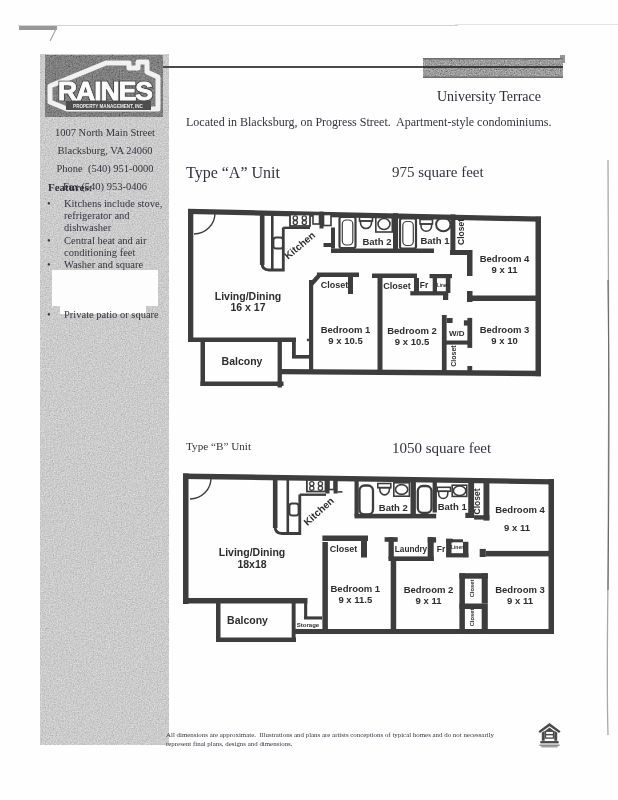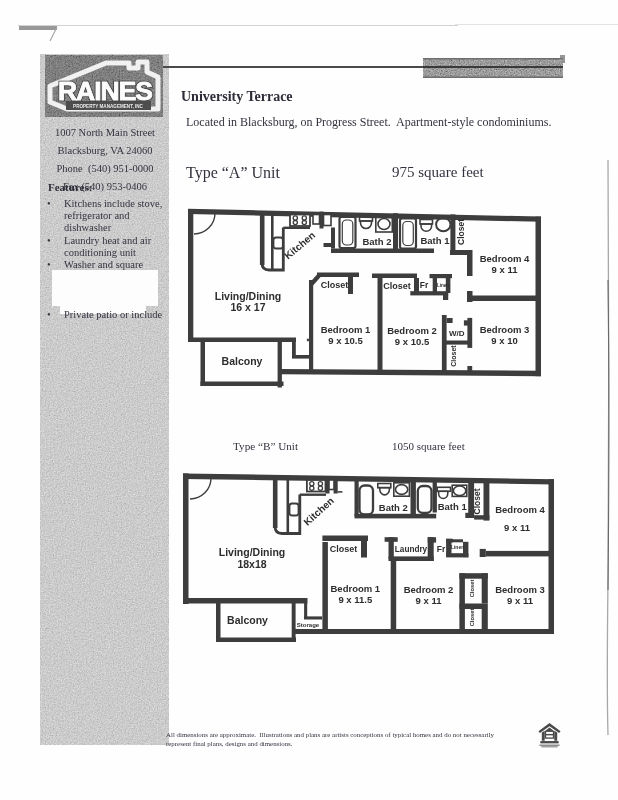--- a/index.html
+++ b/index.html
@@ -79,55 +79,55 @@
 <div class="abs ser" style="left:48px;top:180.5px;width:120px;text-align:left;font-size:11px;font-weight:bold;color:#2e2e3a;">Features:</div>
 <div class="abs ser" style="left:47px;top:198px;width:118px;font-size:10.5px;line-height:12.2px;color:#33333f;">
 <table style="border-collapse:collapse;font-size:10.5px;line-height:12.2px;color:#33333f;">
       <tbody>
         <tr>
 <td style="vertical-align:top;width:17px;padding:0">•</td>
 <td style="padding:0">Kitchens include stove, refrigerator and dishwasher</td>
         </tr>
 <tr>
           <td style="vertical-align:top;padding:0">•</td>
-          <td style="padding:0">Laundry heat and air conditioning unit</td>
+          <td style="padding:0">Central heat and air conditioning feet</td>
         </tr>
 <tr>
           <td style="vertical-align:top;padding:0">•</td>
           <td style="padding:0">Washer and square</td>
         </tr>
 </tbody>
     </table>
 <div style="height:38px"></div>
 <table style="border-collapse:collapse;font-size:10.5px;line-height:12.2px;color:#33333f;">
       <tbody>
         <tr>
 <td style="vertical-align:top;width:17px;padding:0">•</td>
-<td style="padding:0">Private patio or include</td>
+<td style="padding:0">Private patio or square</td>
         </tr>
       </tbody>
     </table>
 </div>
 
 <div class="abs" style="left:163px;top:66px;width:398px;height:1.7px;background:#4a4a4a"></div>
 <svg class="abs" style="left:423px;top:58px" width="140" height="20">
   <rect x="0" y="0" width="140" height="20" filter="url(#grainb)"></rect>
   <rect x="0" y="0" width="140" height="1.5" fill="#6e6e6e"></rect>
   <rect x="0" y="18.5" width="140" height="1.5" fill="#6e6e6e"></rect>
 </svg>
 <div class="abs" style="left:423px;top:66px;width:140px;height:1.8px;background:#3a3a3a"></div>
 
-<div class="abs ser" style="left:181px;top:89px;width:360px;text-align:left;font-size:14px;font-weight:bold;color:#2c2c38;">University Terrace</div>
+<div class="abs ser" style="left:181px;top:89px;width:360px;text-align:right;font-size:14px;font-weight:normal;color:#2c2c38;">University Terrace</div>
 <div class="abs ser" style="left:186px;top:114.5px;font-size:12px;color:#33333f;">Located in Blacksburg, on Progress Street.&nbsp; Apartment-style condominiums.</div>
 
 <div class="abs ser" style="left:186px;top:164px;font-size:16px;color:#33333f;">Type “A” Unit</div>
 <div class="abs ser" style="left:392px;top:164px;font-size:15px;color:#33333f;">975 square feet</div>
 
-<div class="abs ser" style="left:186px;top:440px;font-size:11.2px;color:#33333f;margin-left:47px;">Type “B” Unit</div>
-<div class="abs ser" style="left:392px;top:440px;font-size:11px;color:#33333f;">1050 square feet</div>
+<div class="abs ser" style="left:186px;top:440px;font-size:11.2px;color:#33333f;">Type “B” Unit</div>
+<div class="abs ser" style="left:392px;top:440px;font-size:15px;color:#33333f;">1050 square feet</div>
 
 <svg id="planA" class="abs" style="left:175px;top:203px;filter:blur(0.35px)" width="390" height="195" viewBox="175 203 390 195">
 <g fill="#3d3d3d">
 
   <polygon points="188,208.8 541,216.6 541,221.8 188,214"></polygon>
   <rect x="188" y="209" width="5.3" height="133"></rect>
   <rect x="535.5" y="216.6" width="5.5" height="159.6"></rect>
   <polygon points="281,369 541,370.8 541,376.2 281,374.3"></polygon>
   <rect x="188" y="337.5" width="108" height="4.5"></rect>
 

